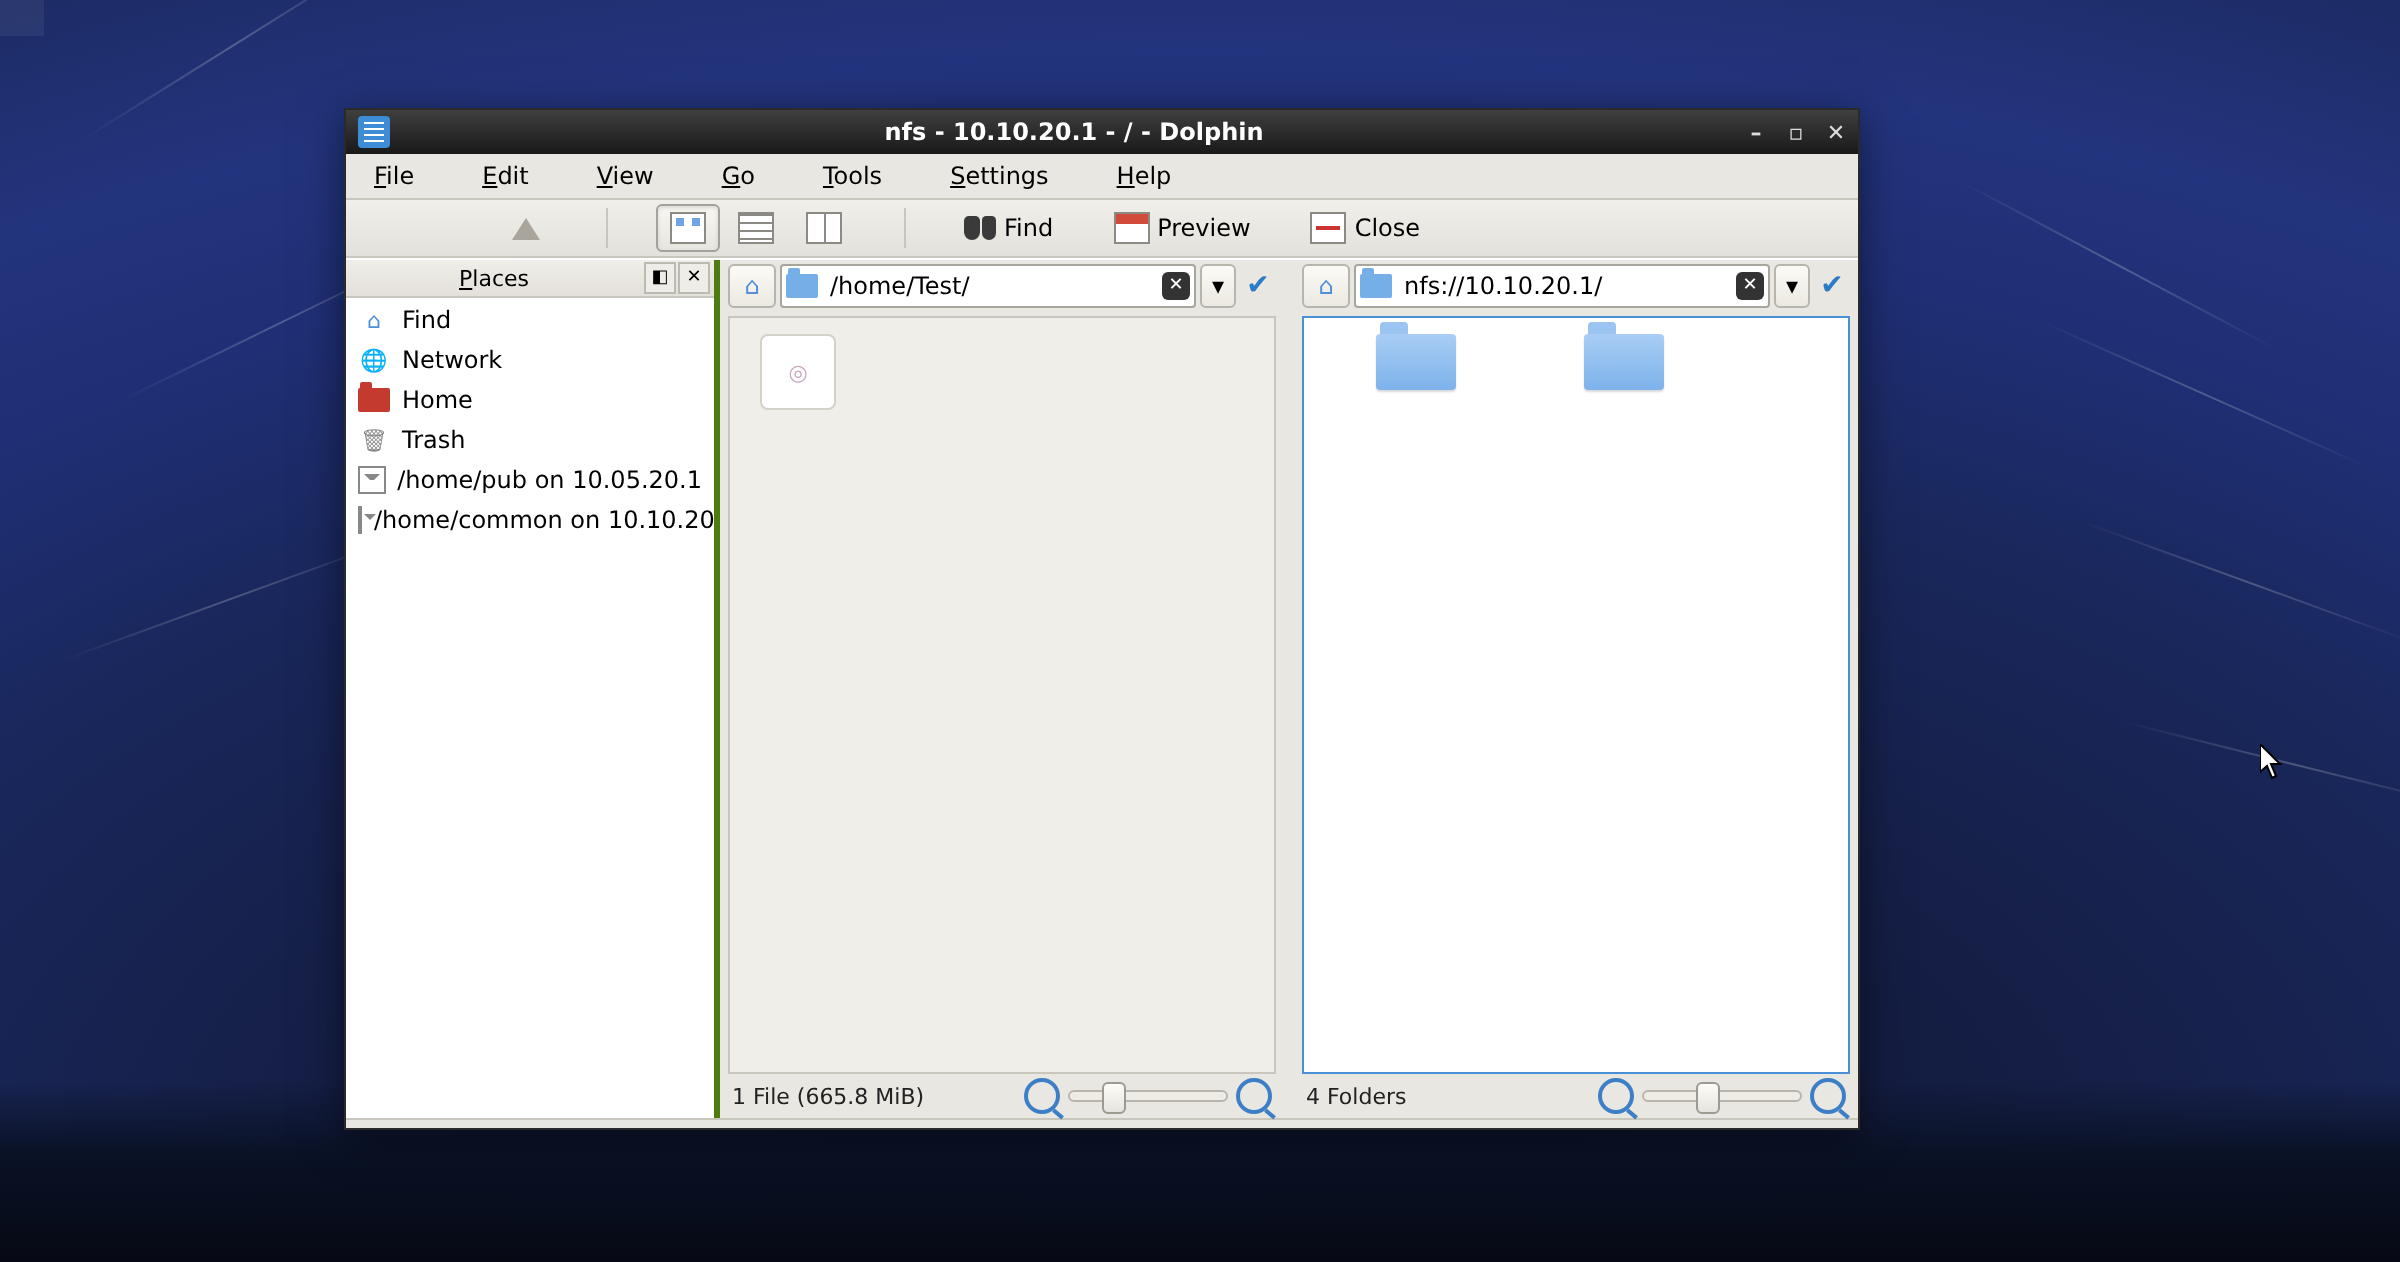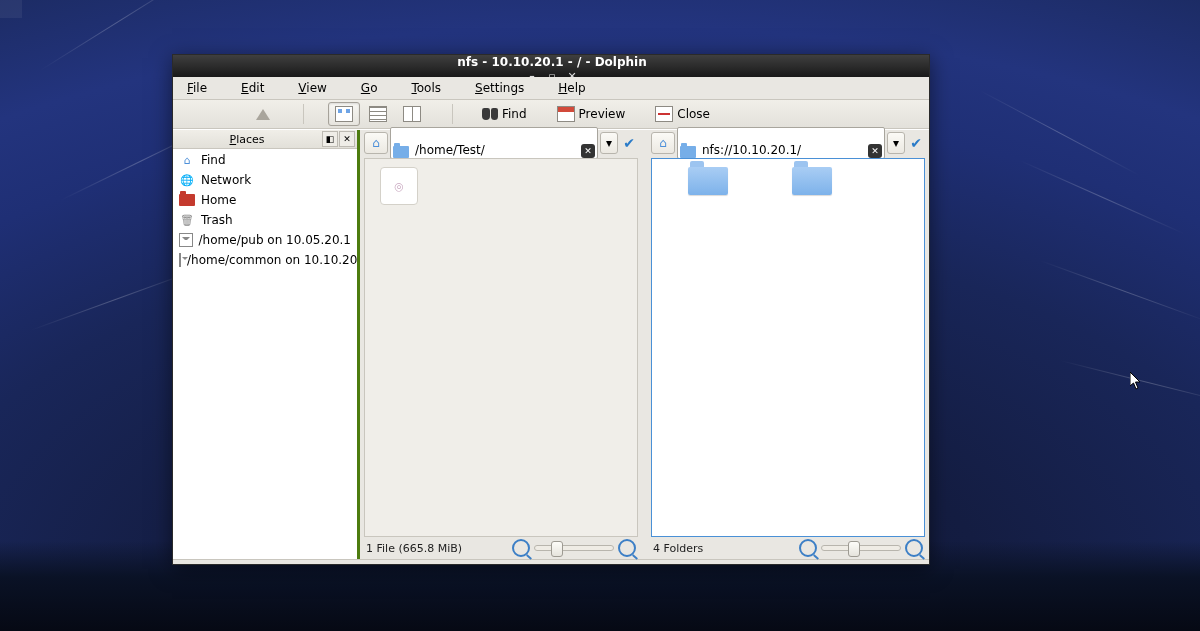--- a/index.html
+++ b/index.html
@@ -46,21 +46,20 @@
   }
   .titlebar {
     height: 22px;
     background: linear-gradient(#3f3f3f,#191919);
     display: flex; align-items: center;
     color: #fff;
     padding: 0 4px 0 6px;
     font-weight: bold;
     font-size: 12px;
     user-select: none;
-    flex-direction: column;
   }
   .titlebar .title-icon {
     width: 16px; height: 16px;
     background: #3d8cd6; border-radius: 2px;
     margin-right: 8px; position: relative;
   }
   .titlebar .title-icon:before {
     content:""; position:absolute; inset:3px;
     background: repeating-linear-gradient(#fff,#fff 1px,#3d8cd6 1px,#3d8cd6 3px);
   }
@@ -181,21 +180,21 @@
     margin:2px 0 4px;
   }
   .loc-home {
     width:22px;height:20px;border:1px solid #b8b5ad;border-radius:3px;
     background:linear-gradient(#fbfaf6,#ece9e2);
     display:flex;align-items:center;justify-content:center;color:#4e90d9;font-size:12px;
   }
   .loc-field {
     flex:1; height:20px; border:1px solid #a8a59d;
     background:#fff; border-radius:2px;
-    display:flex; align-items:flex-end; padding:10px 2px 0 2px; gap:4px;
+    display:flex; align-items:center; padding:0 2px 0 2px; gap:4px;
   }
   .folder-ic{width:16px;height:12px;background:#76aee8;border-radius:1px;position:relative;}
   .folder-ic:before{content:"";position:absolute;top:-3px;left:1px;width:6px;height:3px;background:#76aee8;border-radius:1px 1px 0 0;}
   .loc-field input{flex:1;border:none;outline:none;font:inherit;background:transparent;}
   .clear-btn{width:14px;height:14px;border-radius:3px;background:#333;color:#fff;font-size:9px;display:flex;align-items:center;justify-content:center;}
   .drop-btn{width:16px;height:20px;border:1px solid #b8b5ad;border-radius:3px;background:linear-gradient(#fbfaf6,#ece9e2);display:flex;align-items:center;justify-content:center;}
   .ok-btn{width:18px;height:20px;display:flex;align-items:center;justify-content:center;color:#2a7bc8;font-size:14px;}
 
   .view {
     flex:1; background:#fff; border:1px solid #c9c6be;

